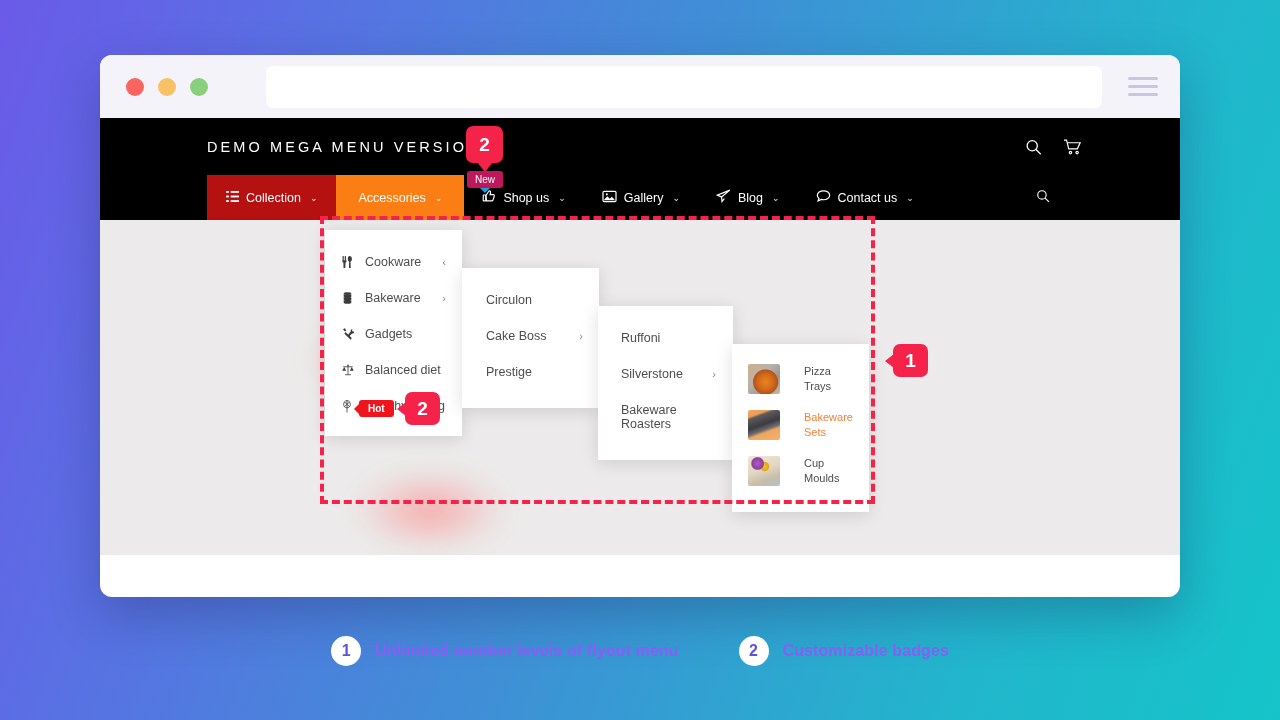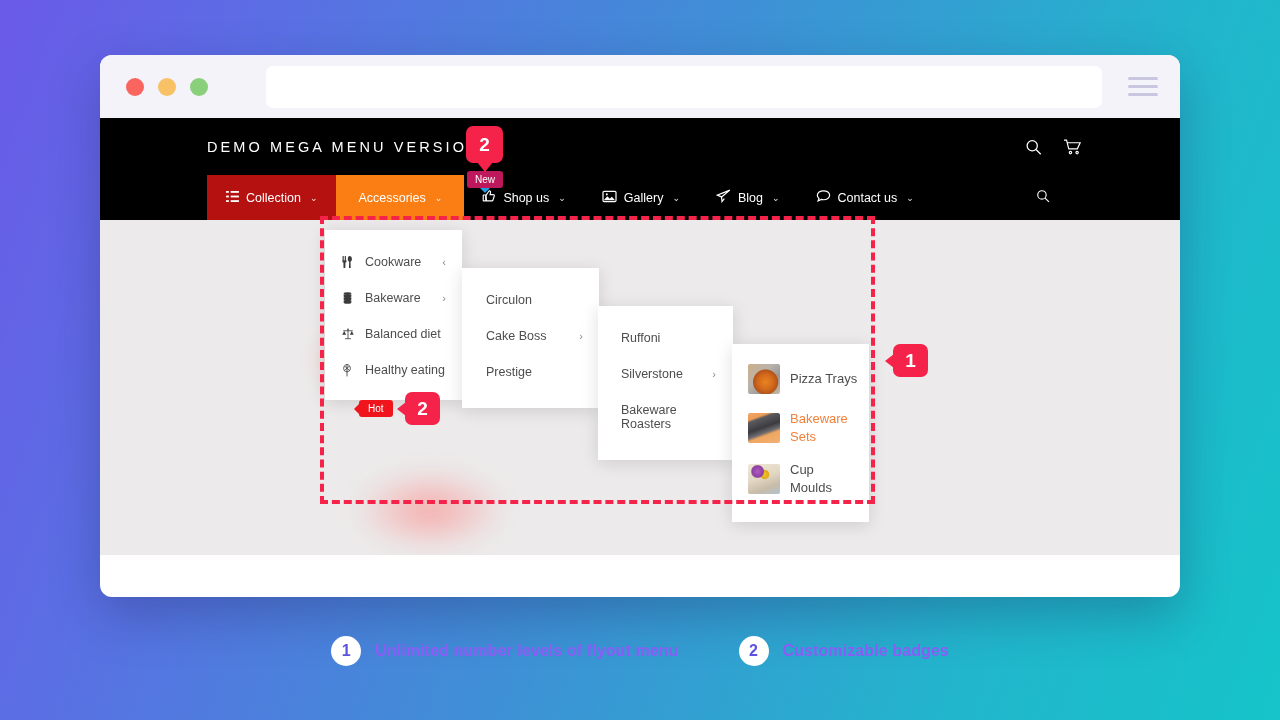--- a/index.html
+++ b/index.html
@@ -151,21 +151,21 @@
   #menu-l1 .menu-row { padding: 11px 16px 11px 17px; }
   #menu-l1 .menu-row .label { margin-left: 3px; }
 
   #menu-l2 { left: 362px; top: 48px; width: 137px; padding: 14px 0 18px; }
   #menu-l2 .menu-row { padding: 11px 16px 11px 24px; }
 
   #menu-l3 { left: 498px; top: 86px; width: 135px; padding: 14px 1px 18px; }
   #menu-l3 .menu-row { padding: 11px 16px 11px 22px; }
 
   #menu-l4 { left: 632px; top: 124px; width: 137px; padding: 12px 0 18px; }
-  .product-row { display: flex; align-items: center; gap: 10px; padding: 8px 10px 8px 16px; cursor: pointer; font-size: 13px; color: #4d4d4d; }
+  .product-row { display: flex; align-items: flex-start; gap: 24px; padding: 8px 10px 8px 16px; cursor: pointer; font-size: 11px; color: #4d4d4d; }
   .product-thumb { width: 32px; height: 30px; flex: 0 0 32px; border-radius: 2px; overflow: hidden; }
   .product-row.active .product-label { color: #f2813c; }
   .product-label { line-height: 1.35; }
 
   .thumb-pizza { background:
       radial-gradient(circle at 55% 60%, #e8851f 0%, #d2691c 30%, #b4541a 48%, transparent 52%),
       linear-gradient(135deg, #cfae86 0%, #b9b3ad 40%, #9a9692 70%, #c9bda9 100%); }
   .thumb-bakeware { background:
       linear-gradient(160deg, #f4a96a 0%, #eb9c55 18%, #5b5b5f 24%, #3c3c40 48%, #6b6b70 62%, #efa660 70%, #f3b174 100%); }
   .thumb-cup { background:
@@ -190,21 +190,21 @@
   }
   #badge-new::after {
     content: ""; position: absolute; left: 50%; transform: translateX(-50%);
     bottom: -5px; border-left: 5px solid transparent; border-right: 5px solid transparent;
     border-top: 5px solid #1e9de0;
   }
   #badge-hot {
     background: #f0151c;
     left: 359px; top: 400px;
     z-index: 60;
-    font-weight: 400;
+    font-weight: 700;
     padding: 3px 9px;
   }
   #badge-hot::before {
     content: ""; position: absolute; left: -5px; top: 50%; transform: translateY(-50%);
     border-top: 5px solid transparent; border-bottom: 5px solid transparent;
     border-right: 5px solid #f0151c;
   }
 
   
   .callout {
@@ -404,20 +404,31 @@
             <ellipse cx="6" cy="8.4" rx="4.2" ry="1.4"></ellipse>
             <rect x="1.8" y="9.3" width="8.4" height="1.6"></rect>
             <ellipse cx="6" cy="11.4" rx="4.2" ry="1.4"></ellipse>
           </svg>
         </span>
         <span class="label">Bakeware</span>
         <span class="arrow">›</span>
       </div>
       <div class="menu-row">
         <span class="menu-icon">
+          <svg width="12" height="12" viewBox="0 0 13 13" fill="#3b3b3b">
+            <path d="M1 1.4 3.2.3l1.4 2.5-1.3 1.1z"></path>
+            <path d="M3.6 4.4 9.8 10c.6.6.7 1.4.2 2l-.6.6L2.6 6.2z"></path>
+            <path d="M11.1 1.2c-1 .2-1.7 1-1.7 2 0 .3 0 .5.1.7L5.7 8.4l1.4 1.4 3.8-3.9c.3.1.5.1.8.1 1.1 0 2-.9 2-2 0-.4-.1-.8-.3-1.1l-1.3 1.3-1.1-1.1z"></path>
+          </svg>
+        </span>
+        <span class="label">Gadgets</span>
+        <span class="arrow"></span>
+      </div>
+      <div class="menu-row">
+        <span class="menu-icon">
           <svg width="12" height="12" viewBox="0 0 13 13" fill="none" stroke="#3b3b3b" stroke-width="0.9">
             <line x1="6.5" y1="1.4" x2="6.5" y2="11.4"></line>
             <line x1="1.4" y1="3" x2="11.6" y2="3"></line>
             <line x1="3.3" y1="11.6" x2="9.7" y2="11.6"></line>
             <circle cx="6.5" cy="1.4" r="0.9" fill="#3b3b3b" stroke="none"></circle>
             <path d="M.3 7.3 2.4 3.2 4.5 7.3z" fill="#3b3b3b" stroke="none"></path>
             <path d="M8.5 7.3 10.6 3.2 12.7 7.3z" fill="#3b3b3b" stroke="none"></path>
           </svg>
         </span>
         <span class="label">Balanced diet</span>

